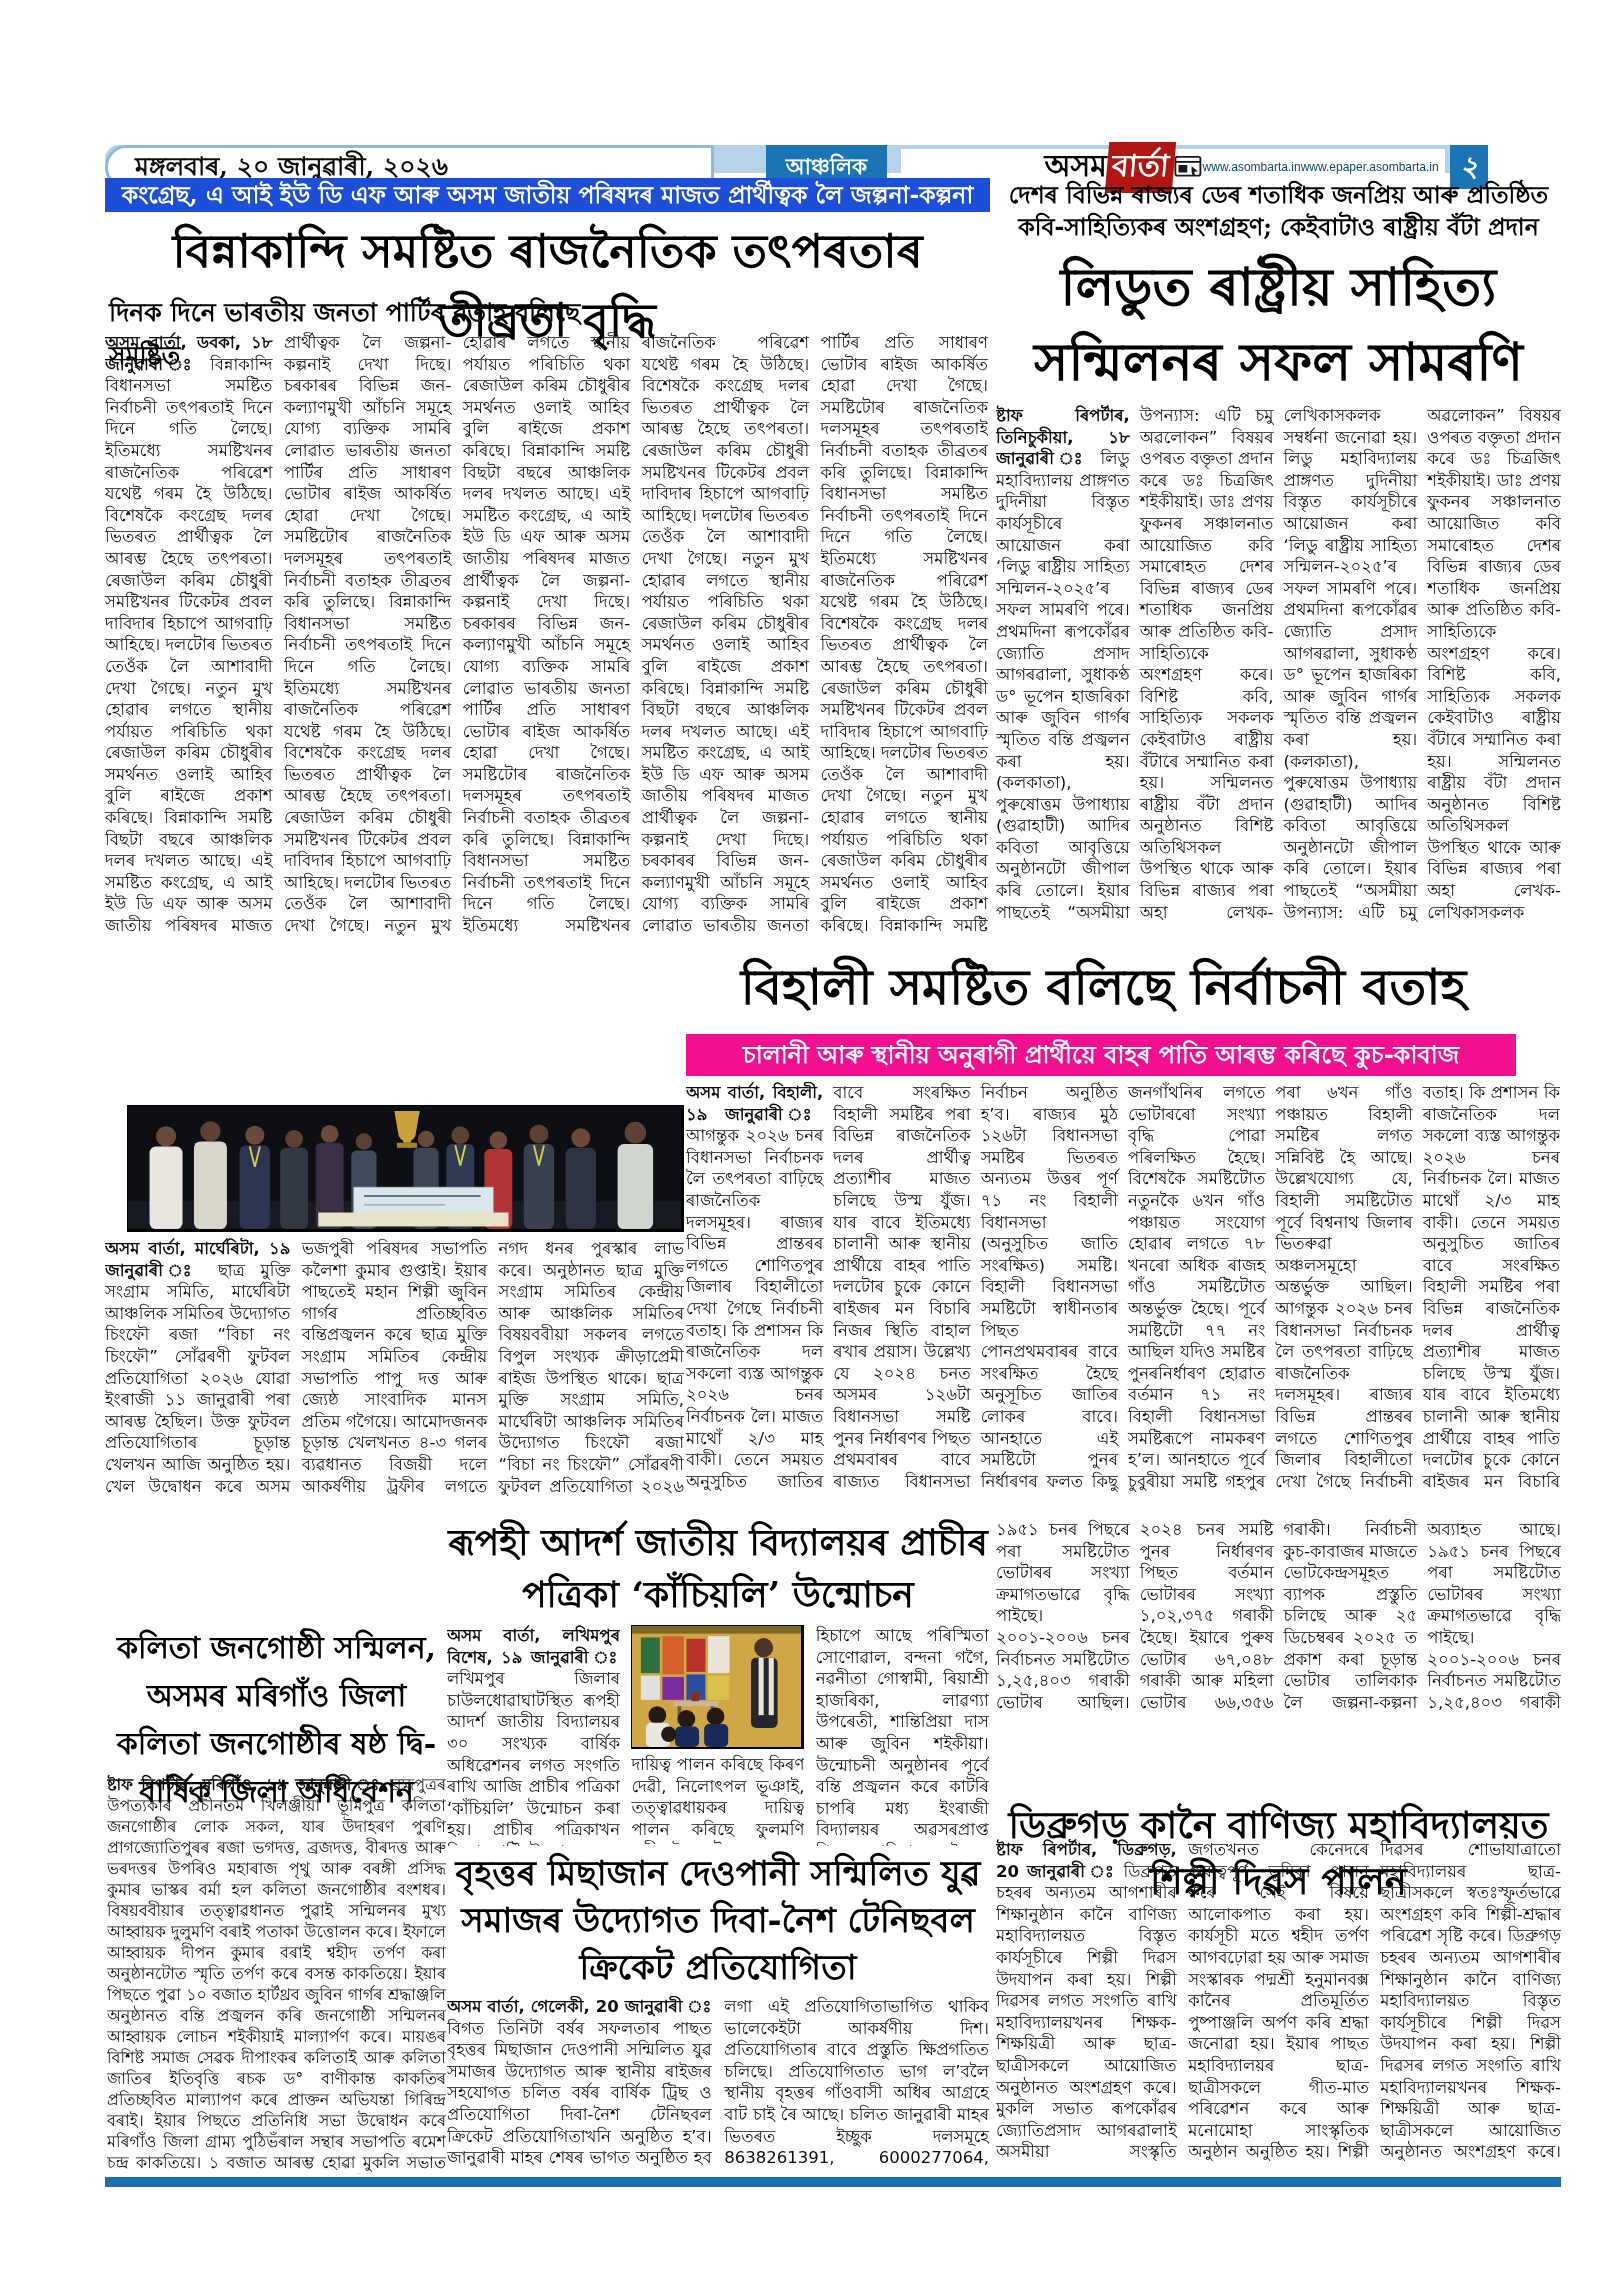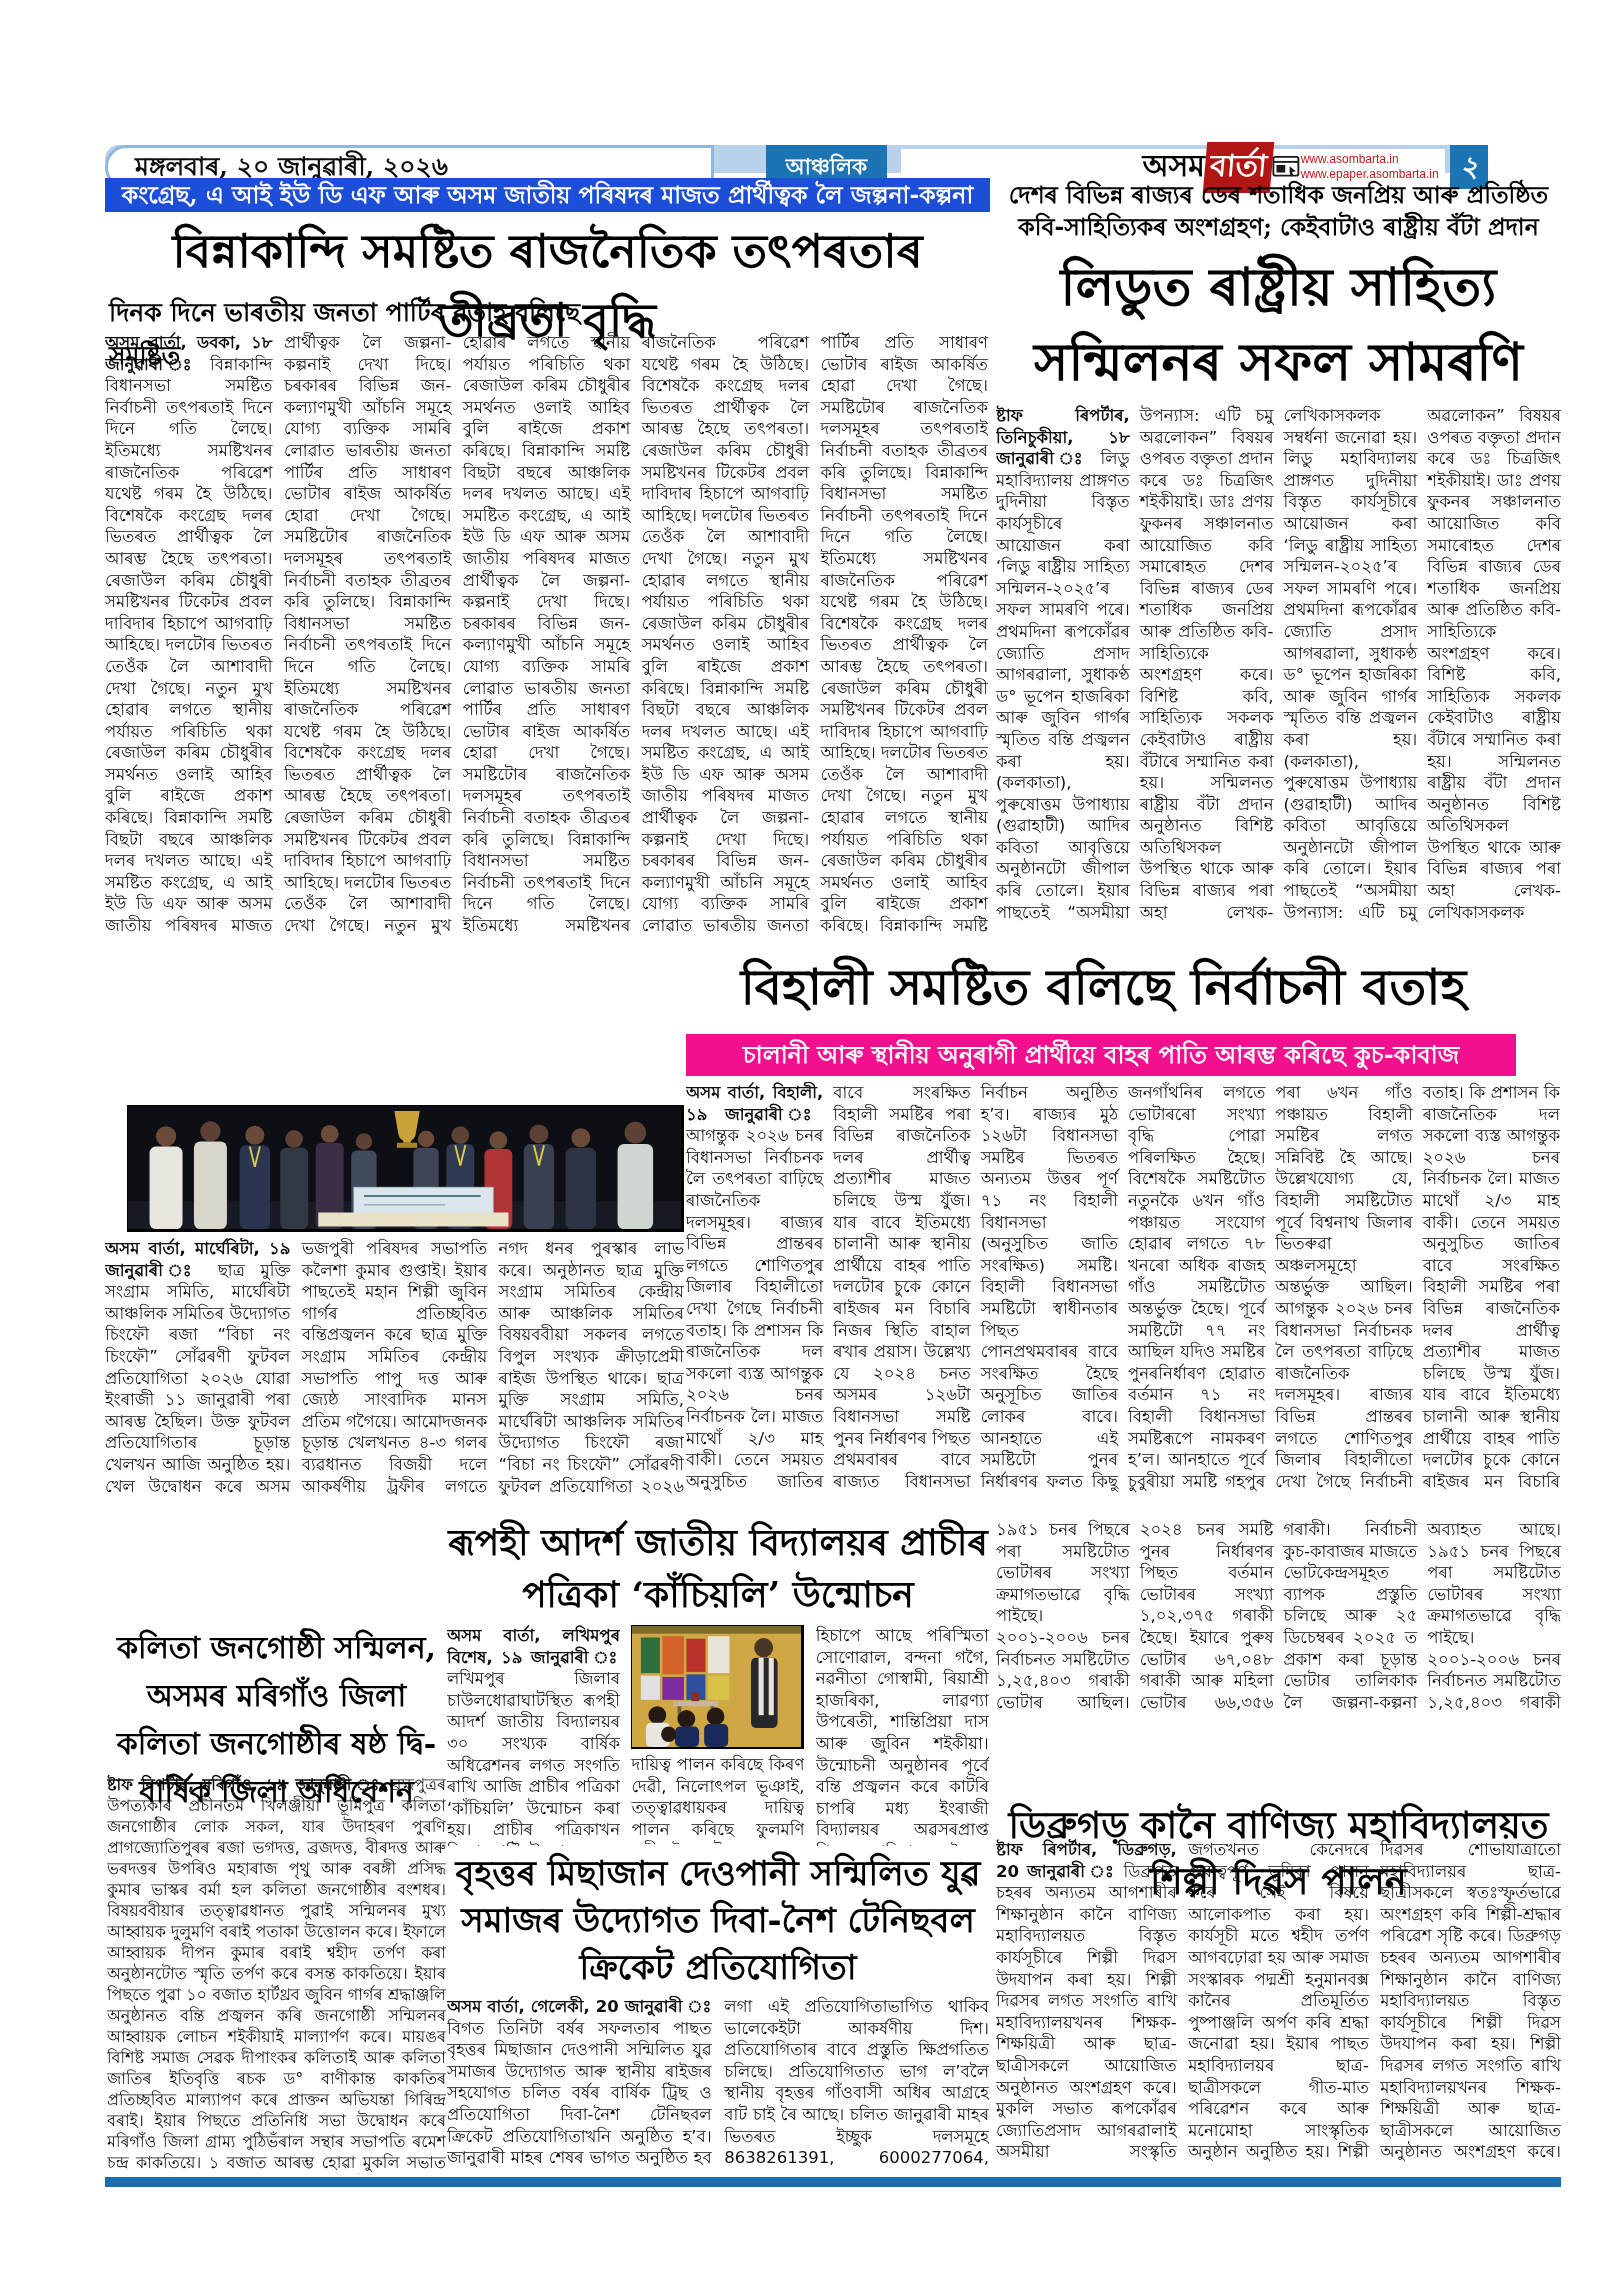--- a/index.html
+++ b/index.html
@@ -20,21 +20,21 @@
   .band{background:#b7d2ea;border-radius:23px 0 0 23px;}
   .datepill{background:#ffffff;border:3.2px solid #8fb8dc;border-radius:21.6px 0 0 21.6px;
             box-sizing:border-box;font-weight:bold;font-size:25px;line-height:37px;
             padding-left:27px;font-family:"DejaVu Serif","Liberation Serif",serif;}
   .bluebox{background:#1b74b4;color:#fff;font-weight:bold;text-align:center;
            font-family:"DejaVu Serif","Liberation Serif",serif;}
   .logopanel{background:#ffffff;display:flex;align-items:center;justify-content:flex-end;gap:0;padding:0 6.3px;box-sizing:border-box;}
   .logoblack{font-family:"DejaVu Serif","Liberation Serif",serif;font-weight:bold;font-size:30px;color:#000;}
   .logored{font-family:"DejaVu Serif","Liberation Serif",serif;font-weight:bold;font-size:30px;color:#fff;
            background:#b01614;padding:0 5px;display:inline-block;transform:skewX(-5deg);}
-  .urls{display:flex;flex-direction:column;justify-content:center;font-size:12px;line-height:15px;color:#b91c1c;
+  .urls{display:flex;flex-direction:row;justify-content:center;font-size:12px;line-height:15px;color:#0c4a6e;
         font-family:"Liberation Sans",sans-serif;}
   .greenbar{background:#1d4ed8;color:#ffffff;font-weight:bold;font-size:23.5px;line-height:34px;text-align:center;
             font-family:"DejaVu Serif","Liberation Serif",serif;}
   .pinkbar{background:#f2108f;color:#ffffff;font-weight:bold;font-size:24px;line-height:42px;text-align:center;
            font-family:"DejaVu Serif","Liberation Serif",serif;}
   .subhead{font-family:"DejaVu Serif","Liberation Serif",serif;font-weight:bold;font-size:25px;color:#000;}
   .photoframe{border:1.9px solid #000;box-sizing:border-box;background:#000;overflow:hidden;}
   .bluerule{background:#1b6fae;}
 </style>
 </head>

